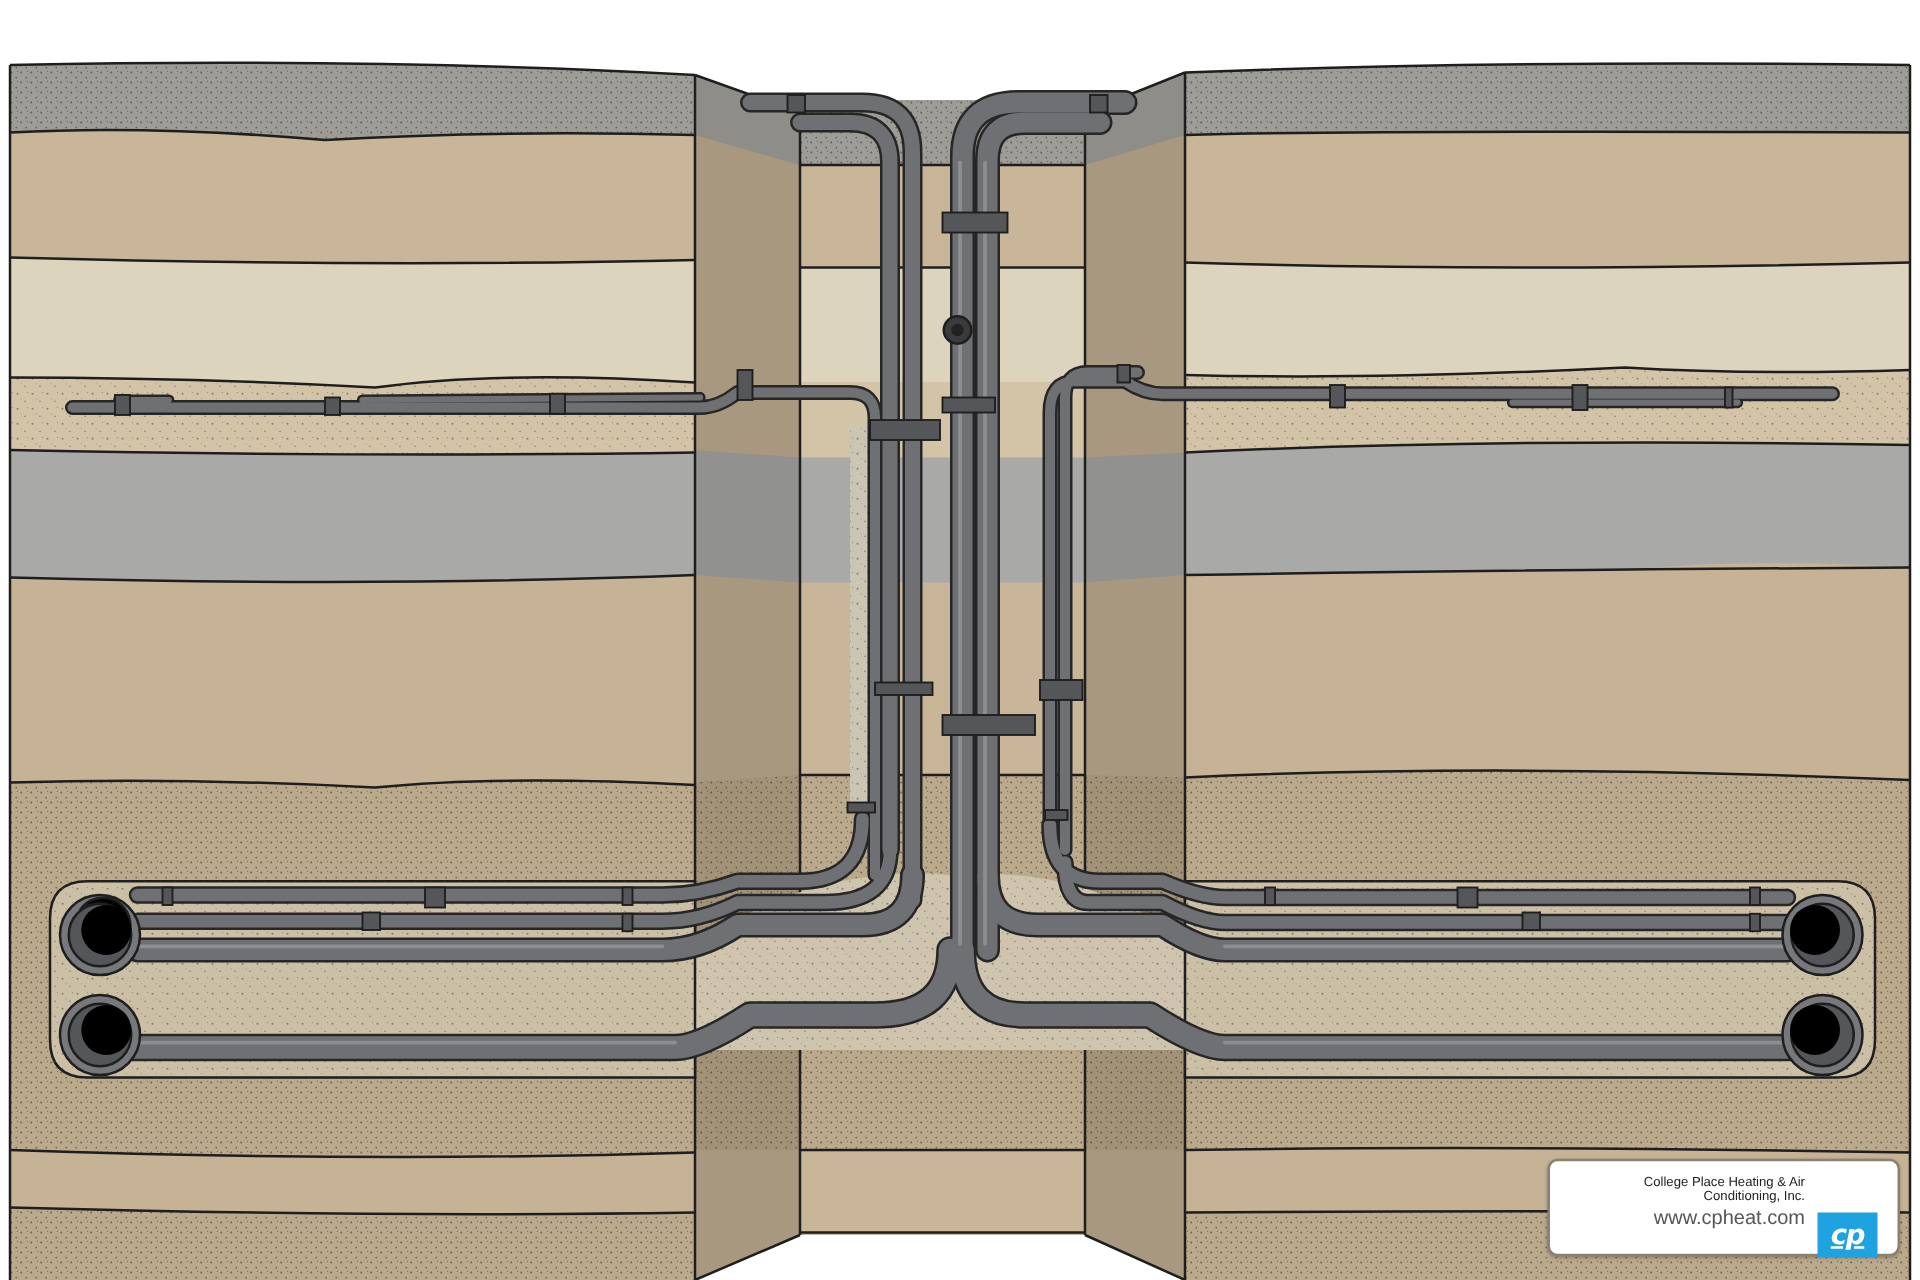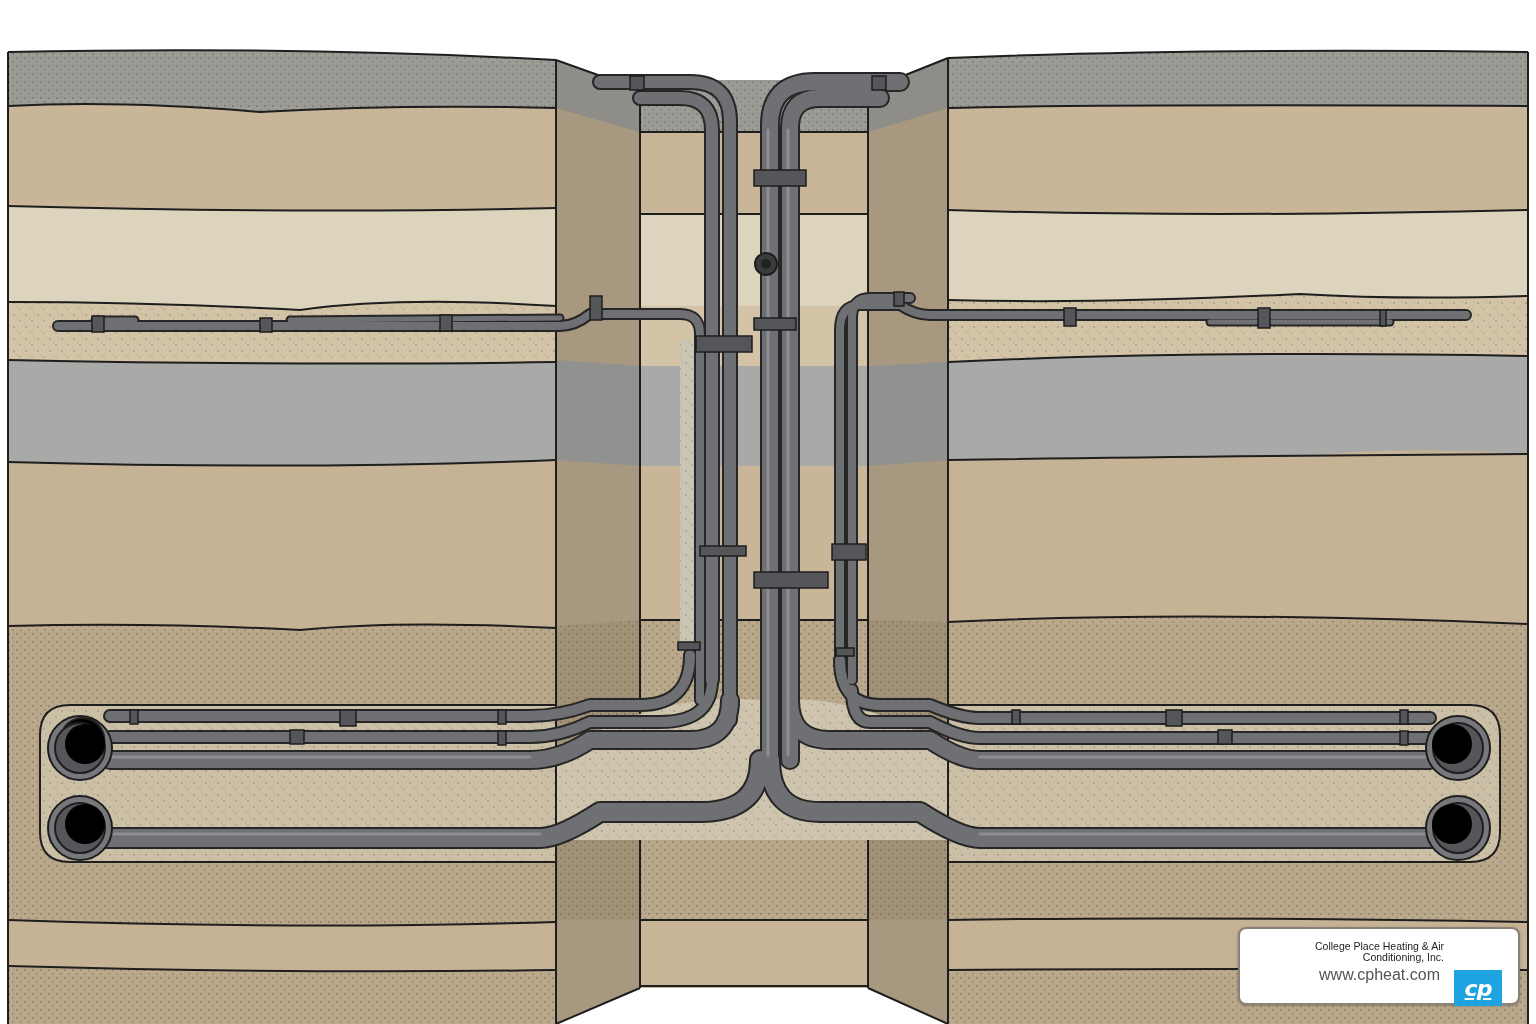--- a/index.html
+++ b/index.html
@@ -5,21 +5,21 @@
     html, body { margin: 0; padding: 0; background: #ffffff; }
     body { width: 1536px; height: 1024px; position: relative; overflow: hidden; font-family: "Liberation Sans", sans-serif; }
     #scene { position: absolute; left: 0; top: 0; }
     .logo-card {
       position: absolute; left: 1238px; top: 927px; width: 282px; height: 78px;
       background: #ffffff; border: 2px solid #8a8073; border-radius: 8px;
       box-sizing: border-box; box-shadow: 0 1px 3px rgba(0,0,0,0.25);
     }
     .logo-text { position: absolute; right: 74px; top: 12px; text-align: right; }
     .company-name { font-family: "Liberation Sans", sans-serif; font-weight: normal; font-size: 10.5px; line-height: 11px; color: #222; }
-    .company-url { font-family: "Liberation Sans", sans-serif; font-size: 16px; color: #555; margin-top: 3px; text-align: center; }
+    .company-url { font-family: "Liberation Sans", sans-serif; font-size: 16px; color: #555; margin-top: 3px; }
     .logo-badge {
       position: absolute; right: 16px; top: 21px; width: 48px; height: 36px;
       background: #1ea3e0; display: flex; align-items: center; justify-content: center; margin-top: 20px;
     }
     .logo-badge span { color: #fff; font-weight: bold; font-style: italic; font-size: 22px; font-family: "DejaVu Sans", sans-serif; letter-spacing: -1px; text-decoration: underline; }
   </style>
 </head>
 <body>
 
 <svg id="scene" width="1536" height="1024" viewBox="0 0 1536 1024" xmlns="http://www.w3.org/2000/svg">

